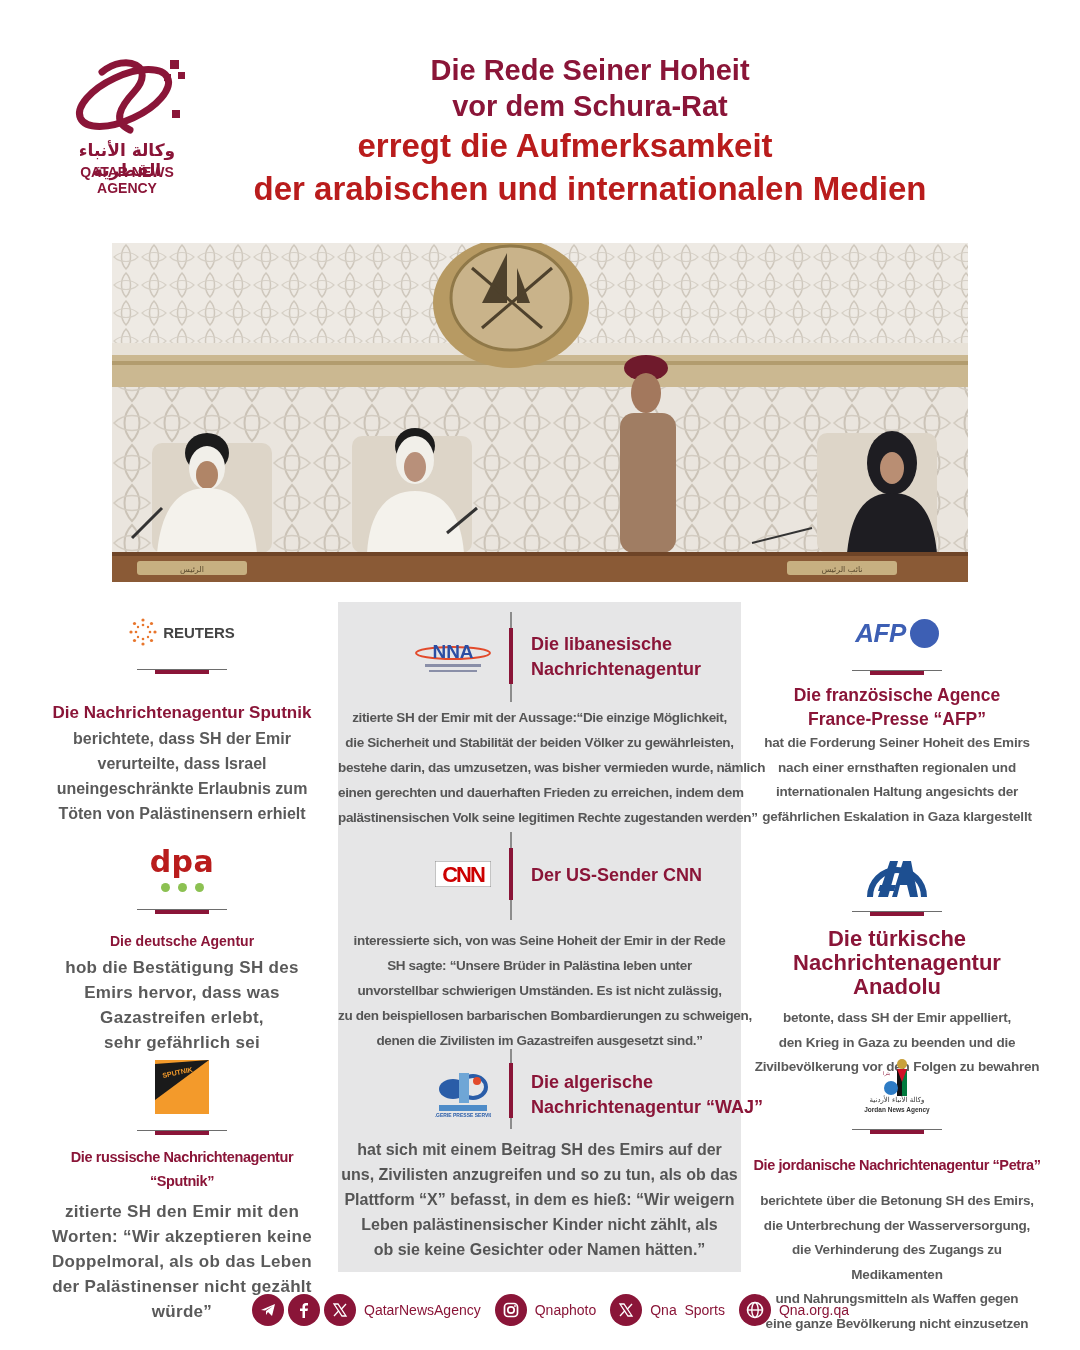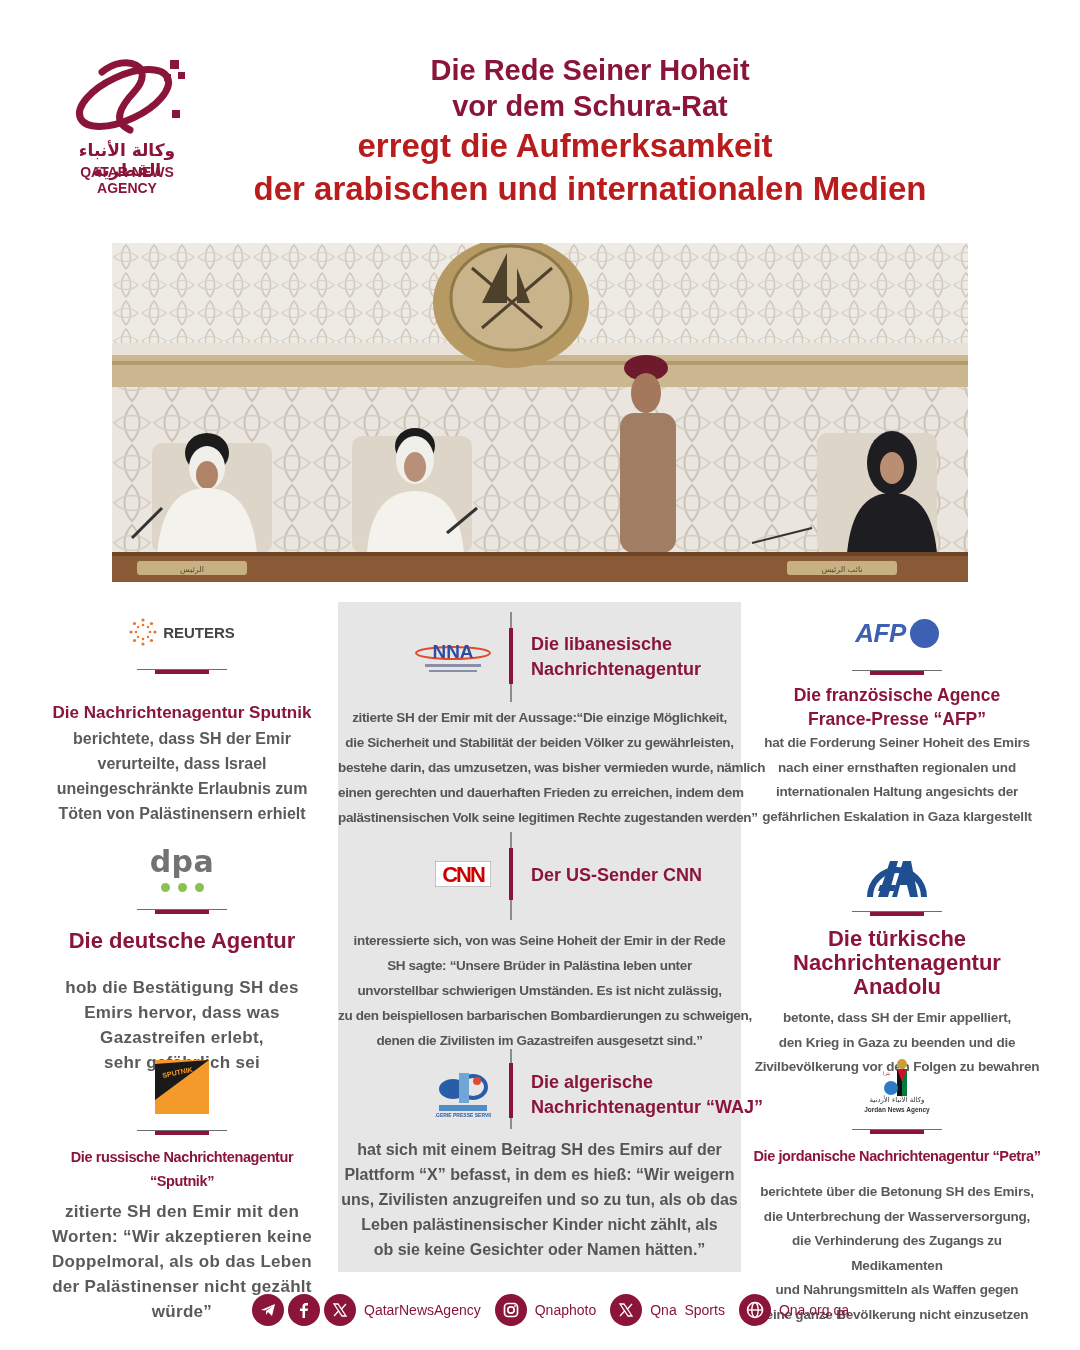--- a/index.html
+++ b/index.html
@@ -167,33 +167,33 @@
   <div class="desc" style="margin-top:1px;">
     <div>berichtete, dass SH der Emir</div>
     <div>verurteilte, dass Israel</div>
     <div>uneingeschränkte Erlaubnis zum</div>
     <div>Töten von Palästinensern erhielt</div>
   </div>
 </div>
 
 <div class="side" style="left:37px; top:845px;">
   <div style="height:52px;">
-    <div style="font-family:'DejaVu Sans',sans-serif; font-size:30px; font-weight:bold; color:#737373; line-height:34px; letter-spacing:0.5px;">dpa</div>
+    <div style="font-family:'DejaVu Sans',sans-serif; font-size:30px; font-weight:bold; color:#b91c1c; line-height:34px; letter-spacing:0.5px;">dpa</div>
     <div style="display:flex; justify-content:center; gap:8px; margin-top:4px;">
       <span style="width:9px;height:9px;border-radius:50%;background:#8cc152;display:block;"></span>
       <span style="width:9px;height:9px;border-radius:50%;background:#8cc152;display:block;"></span>
       <span style="width:9px;height:9px;border-radius:50%;background:#8cc152;display:block;"></span>
     </div>
   </div>
   <div class="divider" style="margin-top:12px;">
       <div class="thin"></div>
       <div class="thick"></div>
     </div>
-  <div class="agency" style="margin-top:14px; font-size:22px;">Die deutsche Agentur</div>
-  <div class="desc big" style="margin-top:22px;">
+  <div class="agency" style="margin-top:14px; font-size:14px;">Die deutsche Agentur</div>
+  <div class="desc big" style="margin-top:2px;">
     <div>hob die Bestätigung SH des</div>
     <div>Emirs hervor, dass was</div>
     <div>Gazastreifen erlebt,</div>
     <div>sehr gefährlich sei</div>
   </div>
 </div>
 
 <div class="side" style="left:37px; top:1060px;">
   <div style="height:54px; display:flex; justify-content:center;">
     <svg width="54" height="54" viewBox="0 0 54 54">
@@ -277,22 +277,22 @@
         <text x="28" y="50" font-size="5" font-weight="bold" text-anchor="middle" fill="#2a5da8" font-family="Liberation Sans, sans-serif">ALGERIE PRESSE SERVICE</text>
       </svg>
     </div>
     <div class="mtitle" style="top:21px;">
       <div>Die algerische</div>
       <div>Nachrichtenagentur “WAJ”</div>
     </div>
   </div>
   <div class="mid-text large" style="margin-top:2px;">
     <div>hat sich mit einem Beitrag SH des Emirs auf der</div>
+    <div>uns, Zivilisten anzugreifen und so zu tun, als ob das</div>
     <div>Plattform “X” befasst, in dem es hieß: “Wir weigern</div>
-    <div>uns, Zivilisten anzugreifen und so zu tun, als ob das</div>
     <div>Leben palästinensischer Kinder nicht zählt, als</div>
     <div>ob sie keine Gesichter oder Namen hätten.”</div>
   </div>
 </div>
 
 <div class="side" style="left:752px; top:617px;">
   <div style="height:32px; display:flex; align-items:center; justify-content:center;">
     <span style="font-family:'Liberation Sans',sans-serif; font-size:26px; font-weight:bold; font-style:italic; color:#3d5fb4; letter-spacing:-0.5px;">AFP</span>
     <span style="display:block; width:29px; height:29px; border-radius:50%; background:#3d5fb4; margin-left:4px;"></span>
   </div>
@@ -346,21 +346,21 @@
       <circle cx="24" cy="30" r="7" fill="#2d7bc4"></circle>
       <text x="16" y="17" font-size="5" fill="#8a1538" font-family="DejaVu Sans, sans-serif">بترا</text>
     </svg>
     <div style="position:absolute; left:0; top:38px; width:290px; font-size:7px; color:#333; font-family:'DejaVu Sans',sans-serif;">وكالة الأنباء الأردنية</div>
     <div style="position:absolute; left:0; top:48px; width:290px; font-size:6.5px; font-weight:bold; color:#333; font-family:'Liberation Sans',sans-serif;">Jordan News Agency</div>
   </div>
   <div class="divider" style="margin-top:13px;">
       <div class="thin"></div>
       <div class="thick"></div>
     </div>
-  <div class="agency narrow" style="margin-top:9px;">Die jordanische Nachrichtenagentur “Petra”</div>
+  <div class="agency narrow" style="margin-top:18px;">Die jordanische Nachrichtenagentur “Petra”</div>
   <div class="desc small" style="margin-top:12px;">
     <div>berichtete über die Betonung SH des Emirs,</div>
     <div>die Unterbrechung der Wasserversorgung,</div>
     <div>die Verhinderung des Zugangs zu Medikamenten</div>
     <div>und Nahrungsmitteln als Waffen gegen</div>
     <div>eine ganze Bevölkerung nicht einzusetzen</div>
   </div>
 </div>
 
 <div class="footer">

